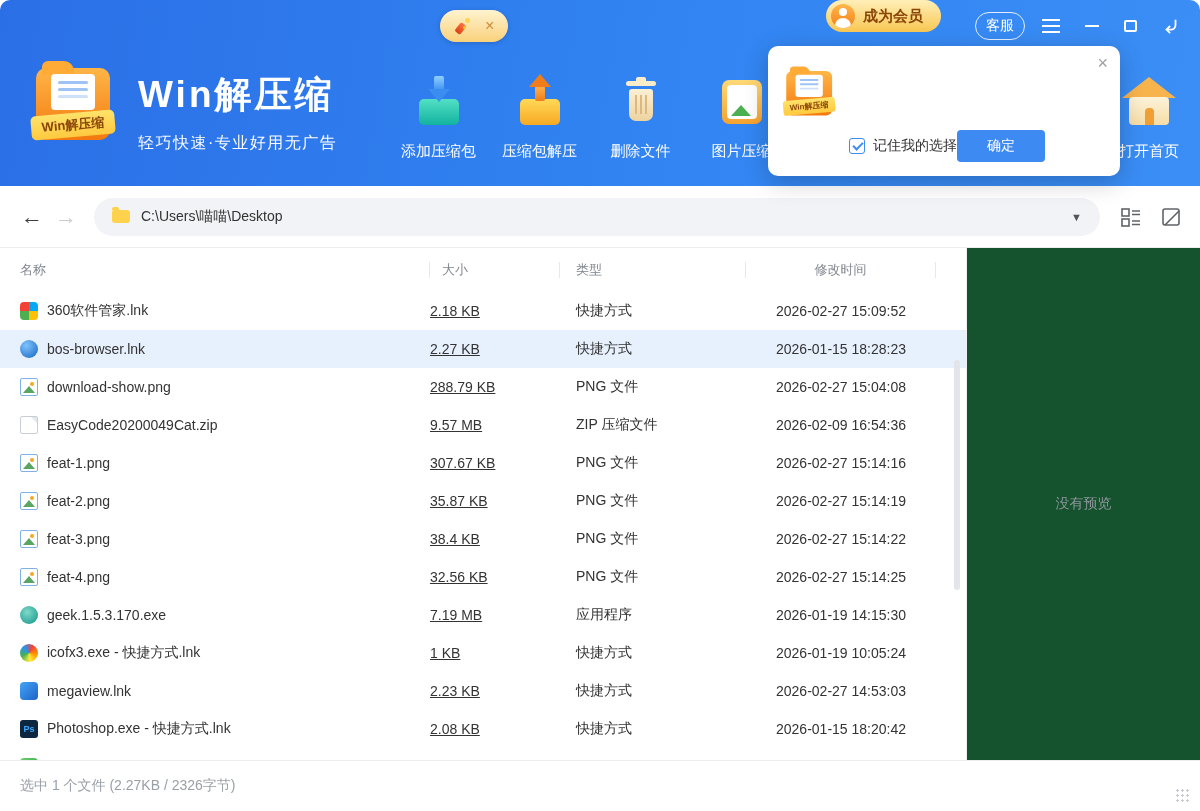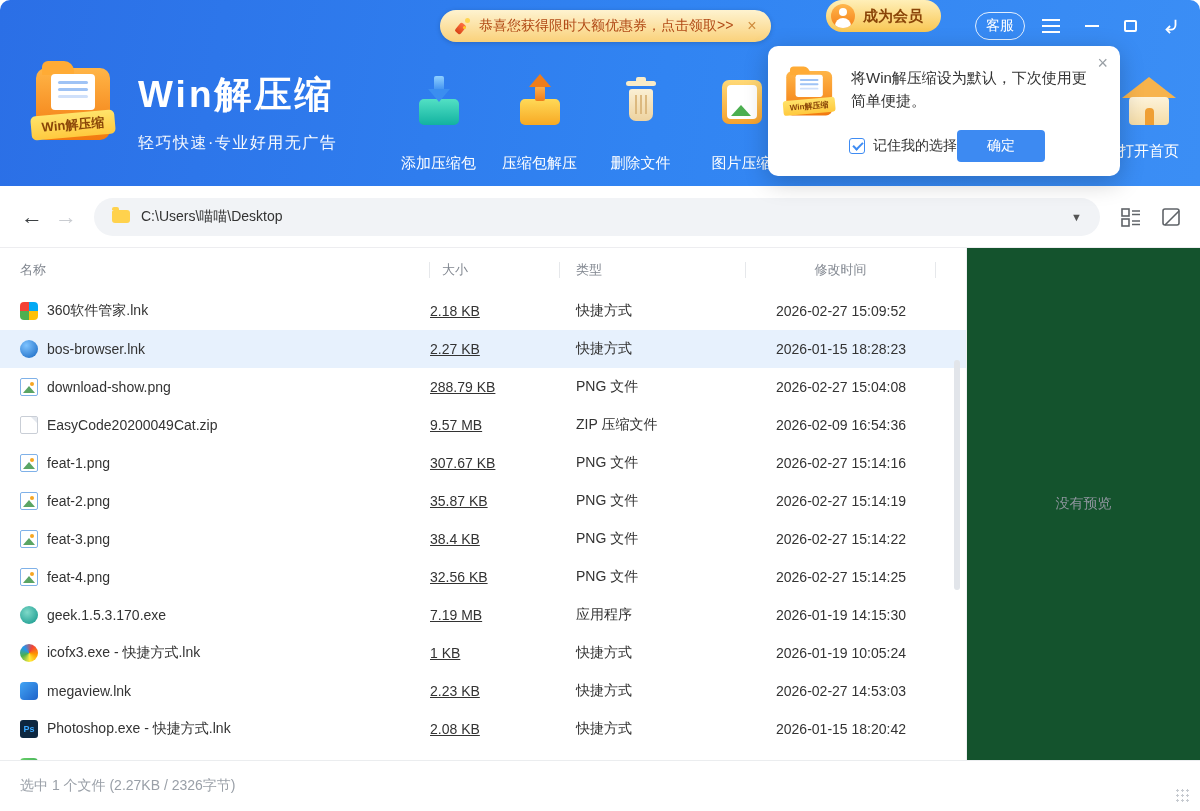--- a/index.html
+++ b/index.html
@@ -57,21 +57,21 @@
   .wctrls { position:absolute; right:20px; top:17px; display:flex; align-items:center; gap:25px; height:18px; }
   .icon-menu { position:relative; width:18px; height:14px; }
   .icon-menu::before { content:''; position:absolute; left:0; top:0; width:18px; height:2px; background:#fff;
          box-shadow:0 6px 0 #fff,0 12px 0 #fff; }
   .icon-min { width:14px; height:2px; background:#fff; }
   .icon-max { width:13px; height:12px; border:2px solid #fff; border-radius:2px; }
   .icon-curve svg { display:block; }
 
   
   .toolbar { position:absolute; left:388px; top:74px; display:flex; }
-  .tool { width:101px; display:flex; flex-direction:column; align-items:center; gap:24px; color:#fff; font-size:15px; }
+  .tool { width:101px; display:flex; flex-direction:column; align-items:center; gap:12px; color:#fff; font-size:15px; }
   .tico { width:56px; height:56px; position:relative; }
   .tico .box { position:absolute; left:8px; right:8px; bottom:5px; height:26px; border-radius:5px; }
   .t-add .box { background:linear-gradient(180deg,#52e0c4,#12b2a0); }
   .t-ext .box { background:linear-gradient(180deg,#ffd957,#f7a924); }
   .arr { position:absolute; left:50%; transform:translateX(-50%); width:22px; height:30px; }
   .arr-down { top:2px; }
   .arr-down::before { content:''; position:absolute; left:6px; top:0; width:10px; height:15px;
          background:linear-gradient(#8fd0ff,#3b8ef0); border-radius:2px; }
   .arr-down::after { content:''; position:absolute; left:0; top:13px; border-left:11px solid transparent;
          border-right:11px solid transparent; border-top:13px solid #3b8ef0; }
@@ -194,21 +194,20 @@
       <span class="ribbon" data-interactable="false">Win解压缩</span>
     </div>
 
     <div class="brand" data-interactable="false">
       <h1 data-interactable="false">Win解压缩</h1>
       <p data-interactable="false">轻巧快速·专业好用无广告</p>
     </div>
 
     <div class="promo" data-interactable="true">
       <span class="promo-ico" data-interactable="false"></span>
-      <span class="promo-text" data-interactable="true">恭喜您获得限时大额优惠券，点击领取&gt;&gt;</span>
       <span class="promo-close" data-interactable="true">×</span>
     </div>
 
     <div class="vip" data-interactable="true">
       <span class="vip-avatar" data-interactable="false"></span>
       <span class="vip-text" data-interactable="false">成为会员</span>
     </div>
 
     <div class="support" data-interactable="true">客服</div>
 
@@ -265,21 +264,20 @@
   <div class="popup" data-interactable="false">
     <span class="popup-close" data-interactable="true">×</span>
     <div class="popup-main" data-interactable="false">
       <div class="popup-logo" data-interactable="false">
         <div class="applogo">
           <span class="folder"></span>
             <span class="doc"></span>
           <span class="ribbon" data-interactable="false">Win解压缩</span>
         </div>
       </div>
-      <div class="popup-msg" data-interactable="false">将Win解压缩设为默认，下次使用更简单便捷。</div>
     </div>
     <div class="popup-foot" data-interactable="false">
       <div class="cbwrap" data-interactable="true">
         <span class="cb" data-interactable="true"></span>
         <span class="cb-label" data-interactable="false">记住我的选择</span>
       </div>
       <button class="btn-confirm" data-interactable="true">确定</button>
     </div>
   </div>
 

